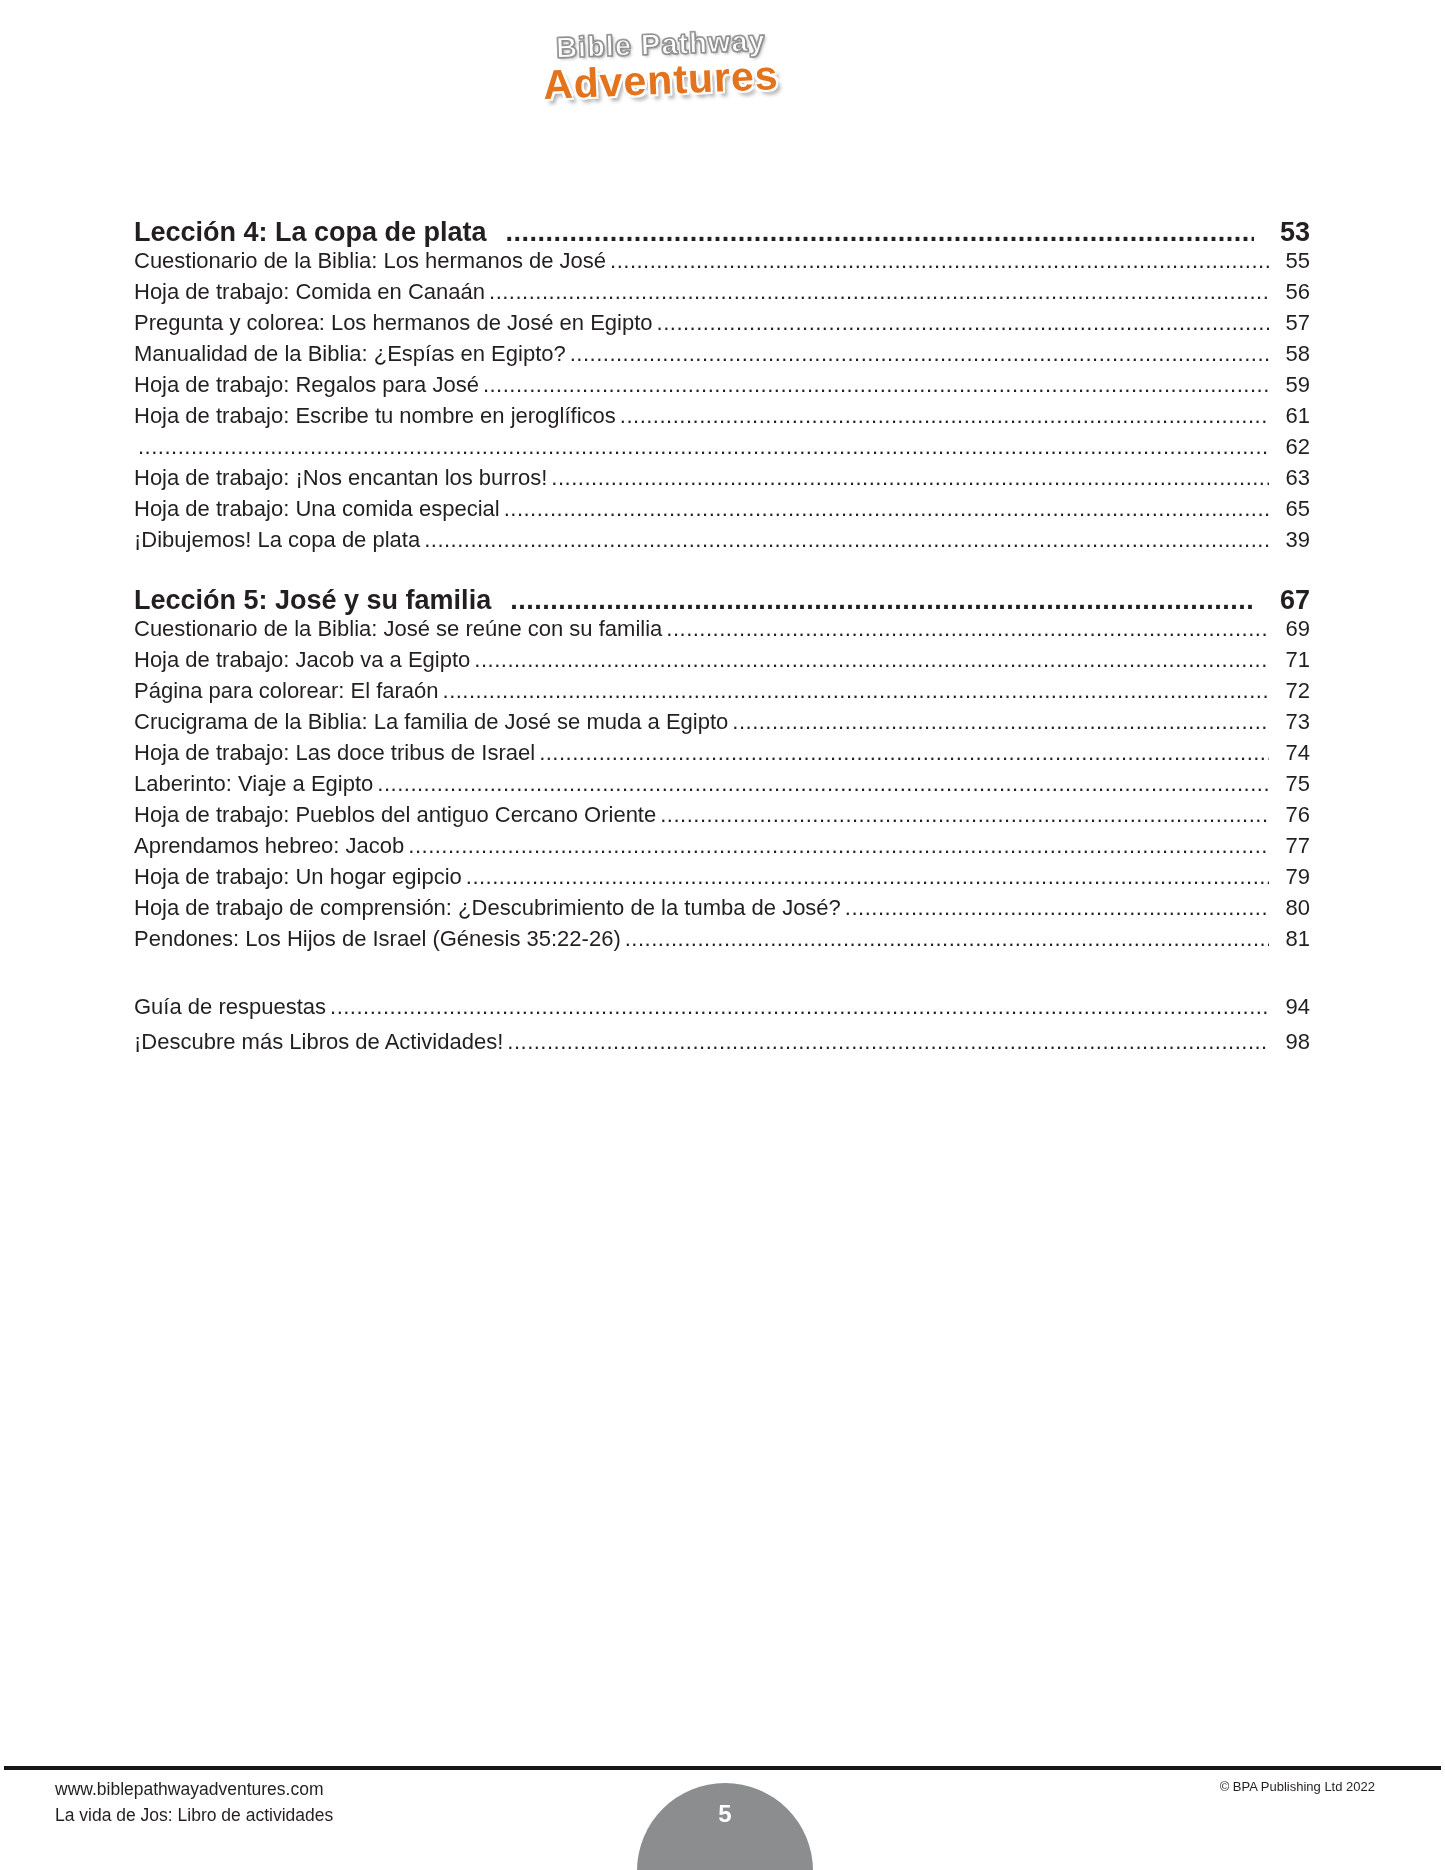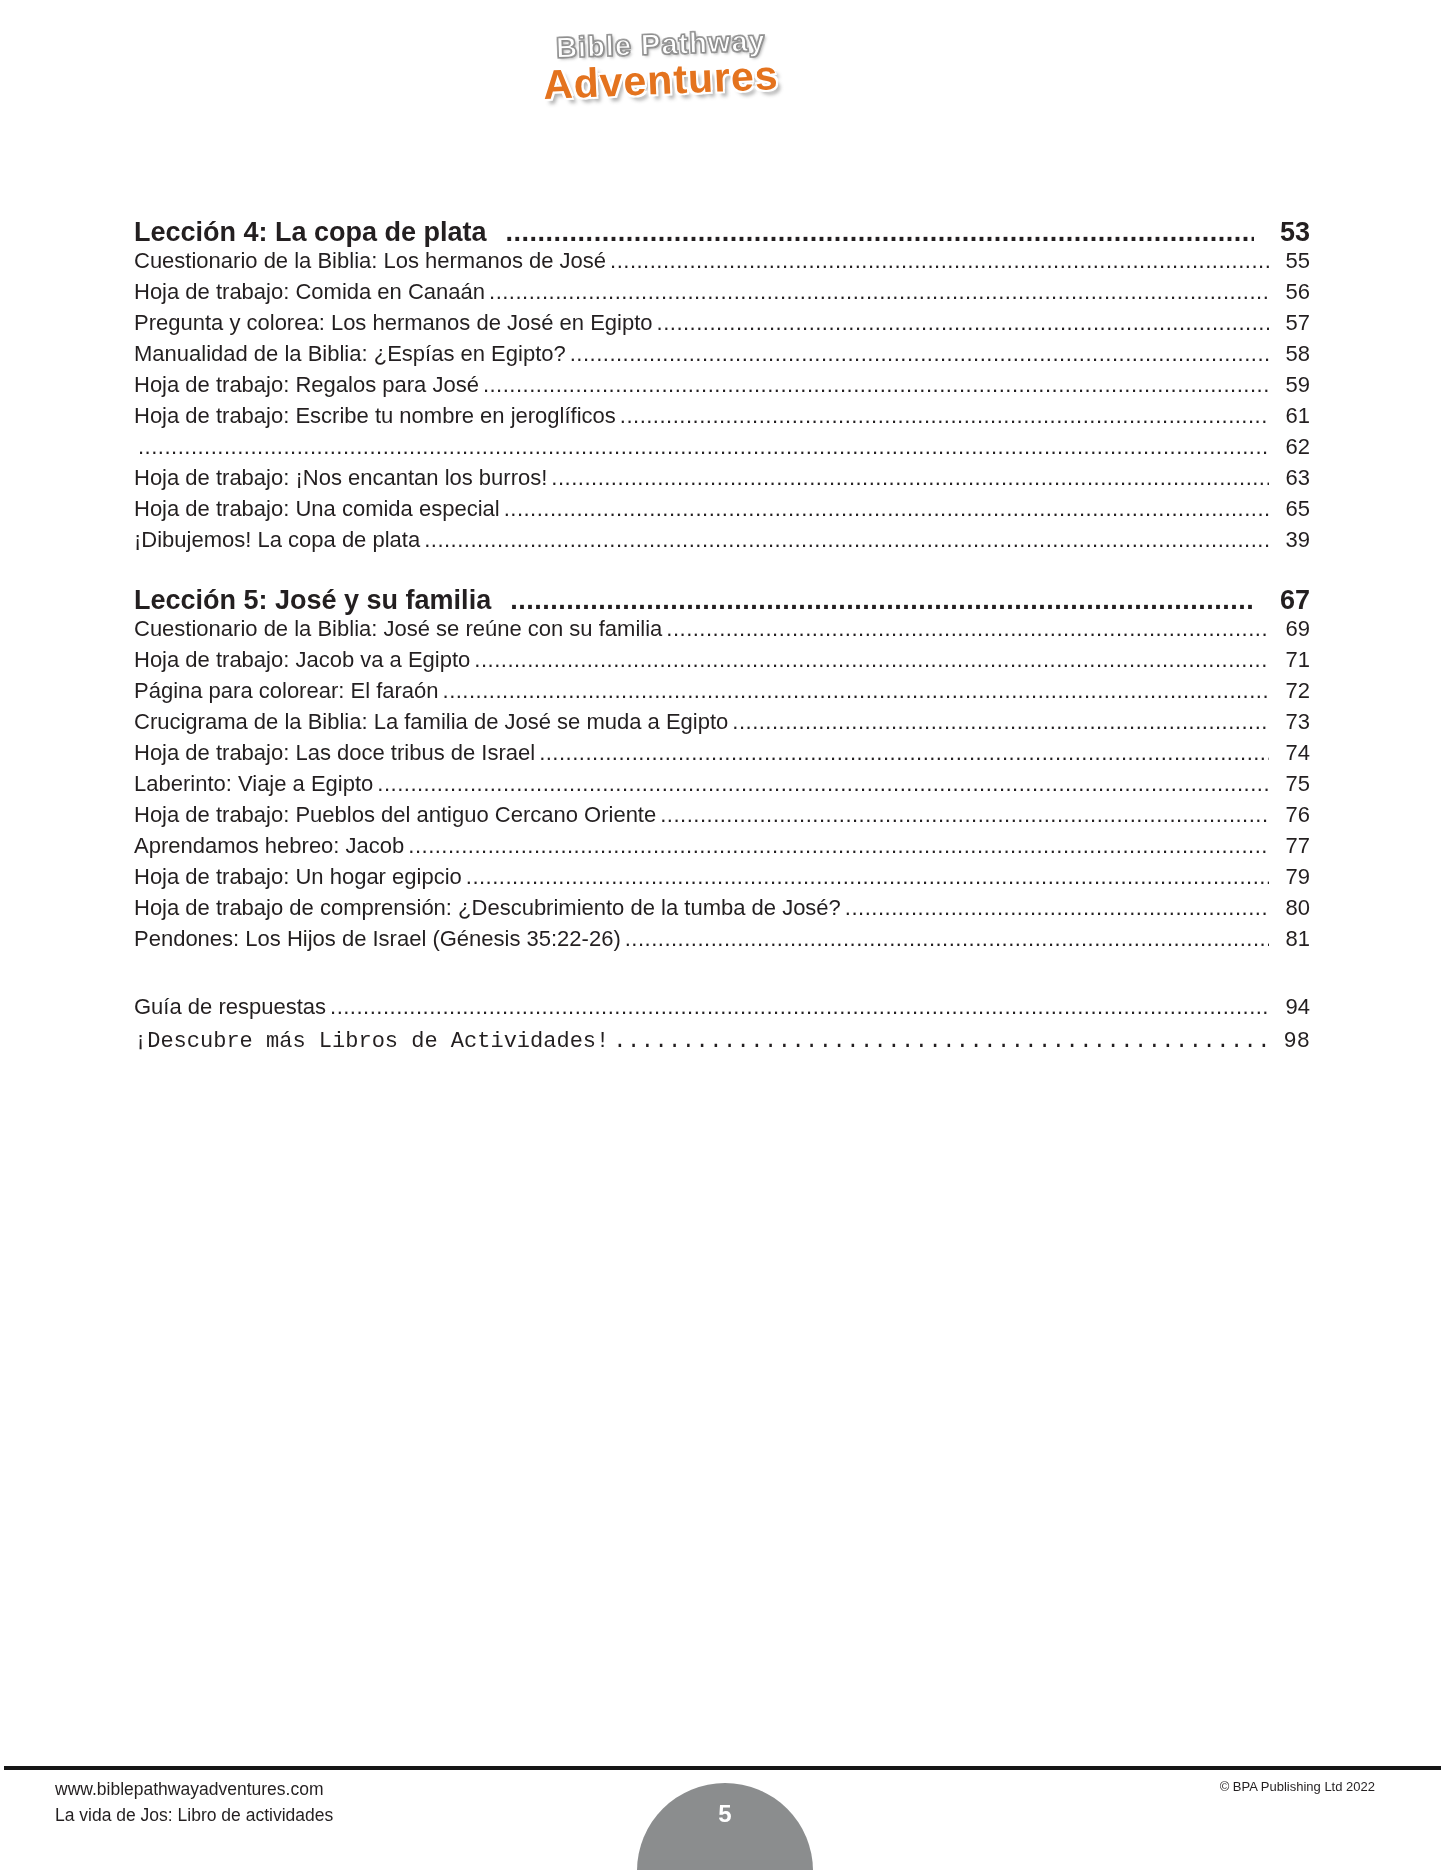--- a/index.html
+++ b/index.html
@@ -66,21 +66,21 @@
     overflow: hidden;
     margin: 0 5px 0 4px;
     letter-spacing: 0.5px;
   }
   .dots::after {
     content: "................................................................................................................................................................................................................................";
   }
   .pg { min-width: 36px; text-align: right; }
   .section2 { margin-top: 27px; }
   .extras { margin-top: 37px; }
-  .extras .row + .row { margin-top: 4px; font-family: Liberation Mono, monospace; }
+  .extras .row + .row { margin-top: 4px; }
 
   
   .footer-rule {
     position: absolute;
     top: 1766px;
     left: 4px;
     width: 1437px;
     height: 4px;
     background: #161616;
   }

